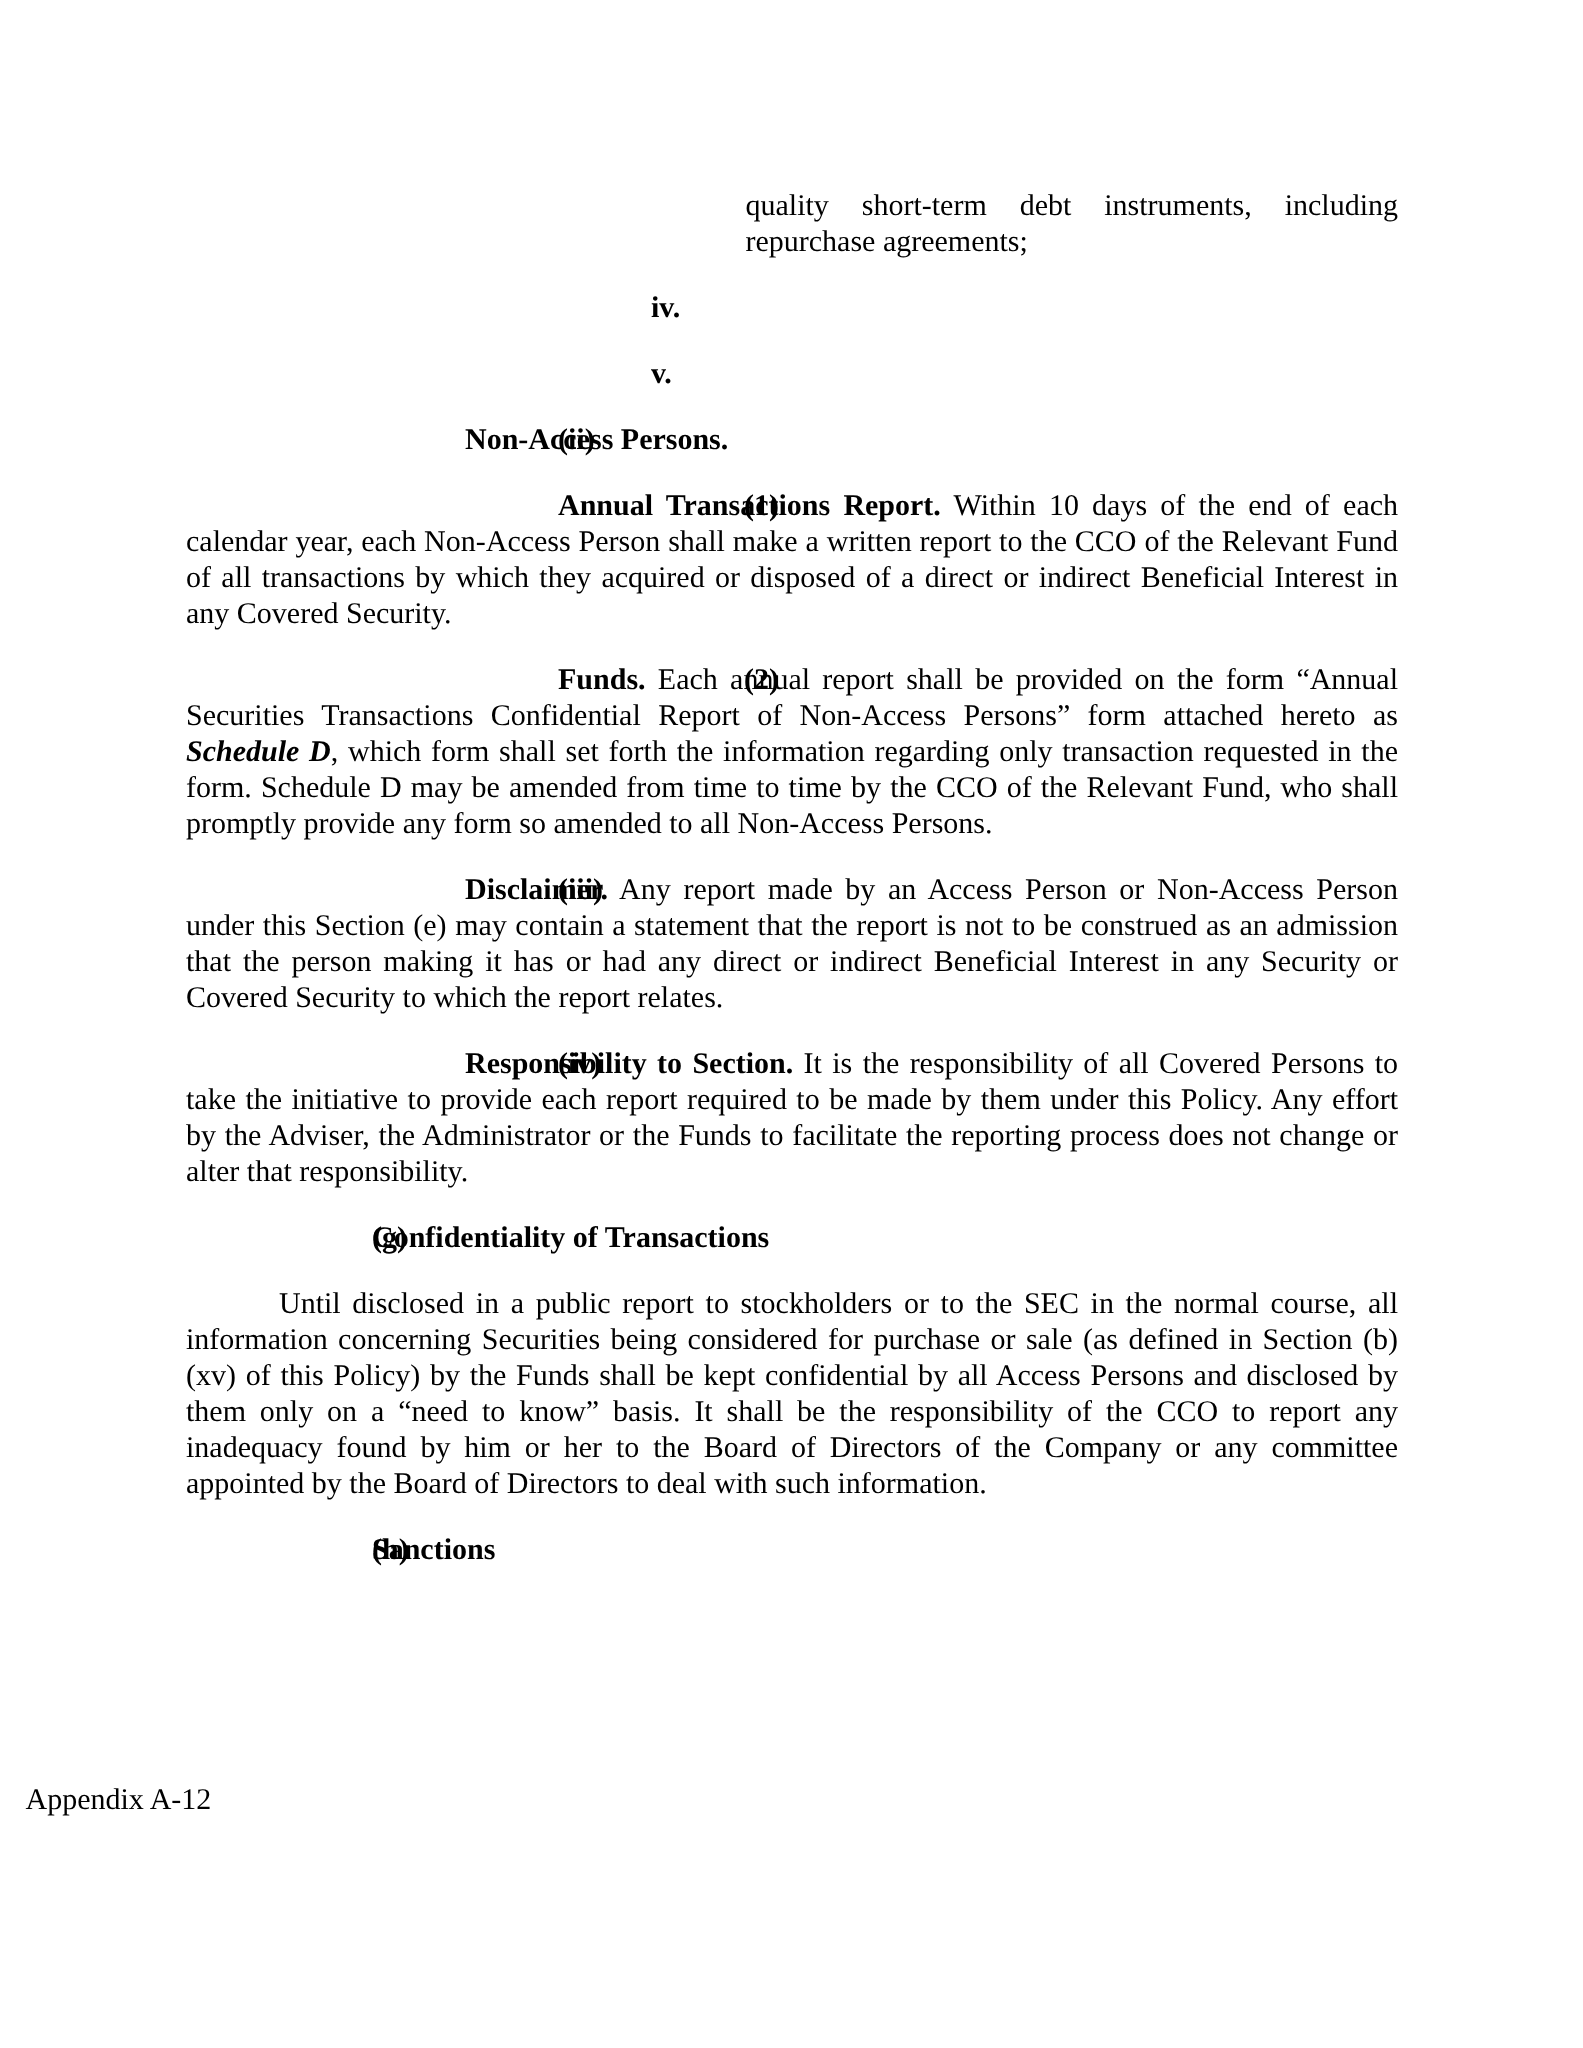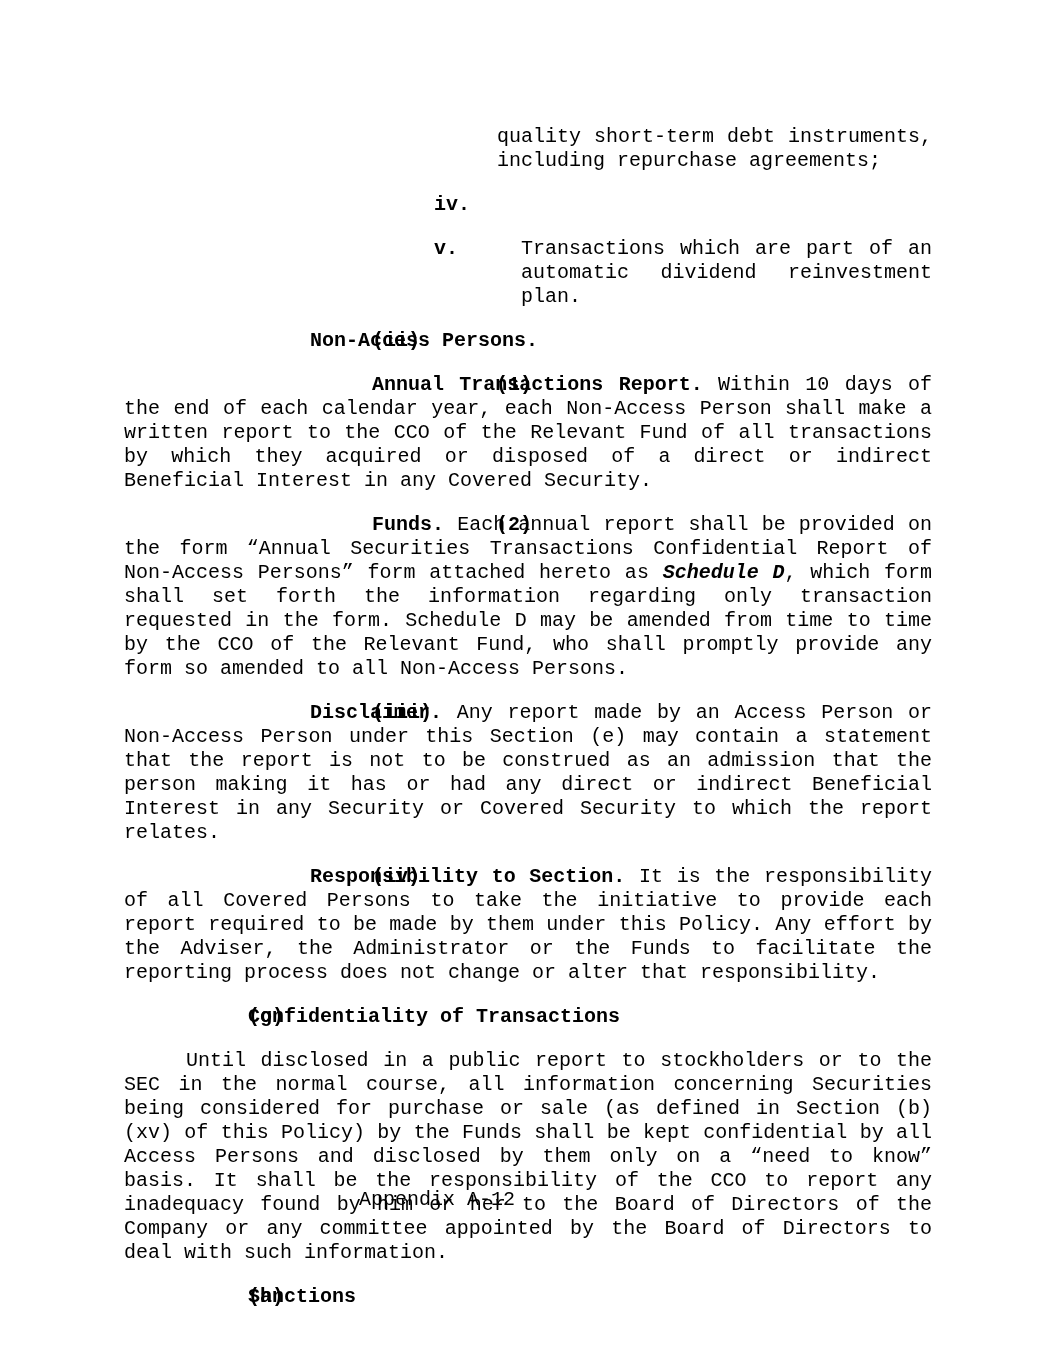--- a/index.html
+++ b/index.html
@@ -2,63 +2,62 @@
 <html><head>
 <meta charset="utf-8">
 <style>
   html, body { margin: 0; padding: 0; background: #ffffff; }
   .page {
     position: relative;
     width: 1055px;
     height: 1365px;
     background: #ffffff;
     color: #000000;
-    font-family: Liberation Mono, monospace;
+    font-family: Liberation Serif, serif;
     font-size: 20px;
     line-height: 24px;
     box-sizing: border-box;
     padding: 125px 123px 0 124px;
     overflow: hidden;
   }
   p { margin: 0 0 20px 0; text-align: justify; }
   .ind1 { text-indent: 62px; margin-top: 19px; }   
   .ind2 { text-indent: 124px; }  
   .ind3 { text-indent: 186px; }  
   .tab  { display: inline-block; width: 62px; }
   .b    { font-weight: bold; }
   .bi   { font-weight: bold; font-style: italic; }
   .heading { text-align: left; }
   .cont { margin: 0 0 20px 373px; text-align: justify; }
   .sub  { display: flex; margin: 0 0 20px 310px; gap: 24px; }
   .sub .num { flex: 0 0 63px; font-weight: bold; }
   .sub .txt { flex: 1; text-align: justify; }
   .footer {
     position: absolute;
-    left: 6px;
+    left: 17px;
     top: 1188px;
     width: 862px;
-    text-align: center;
+    text-align: left;
   }
 </style>
 </head>
 <body>
 
 <div class="page">
 
   <div class="cont">
     <span>quality short-term debt instruments, including repurchase agreements;</span>
   </div>
 
   <div class="sub">
     <span class="num">iv.</span>
   </div>
 
   <div class="sub">
     <span class="num">v.</span>
-    <span class="txt">Transactions which are part of an automatic dividend reinvestment plan.</span>
   </div>
 
   <p class="ind2 heading"><span class="tab b">(ii)</span><span class="b">Non-Access Persons.</span></p>
 
   <p class="ind3"><span class="tab b">(1)</span><span class="b">Annual Transactions Report.</span>
     <span>Within 10 days of the end of each calendar year, each Non-Access Person shall make a written report to the CCO of the Relevant Fund of all transactions by which they acquired or disposed of a direct or indirect Beneficial Interest in any Covered Security.</span></p>
 
   <p class="ind3"><span class="tab b">(2)</span><span class="b">Funds.</span>
     <span>Each annual report shall be provided on the form “Annual Securities Transactions Confidential Report of Non-Access Persons” form attached hereto as</span>
     <span class="bi">Schedule D</span><span>, which form shall set forth the information regarding only transaction requested in the form.  Schedule D may be amended from time to time by the CCO of the Relevant Fund, who shall promptly provide any form so amended to all Non-Access Persons.</span></p>

